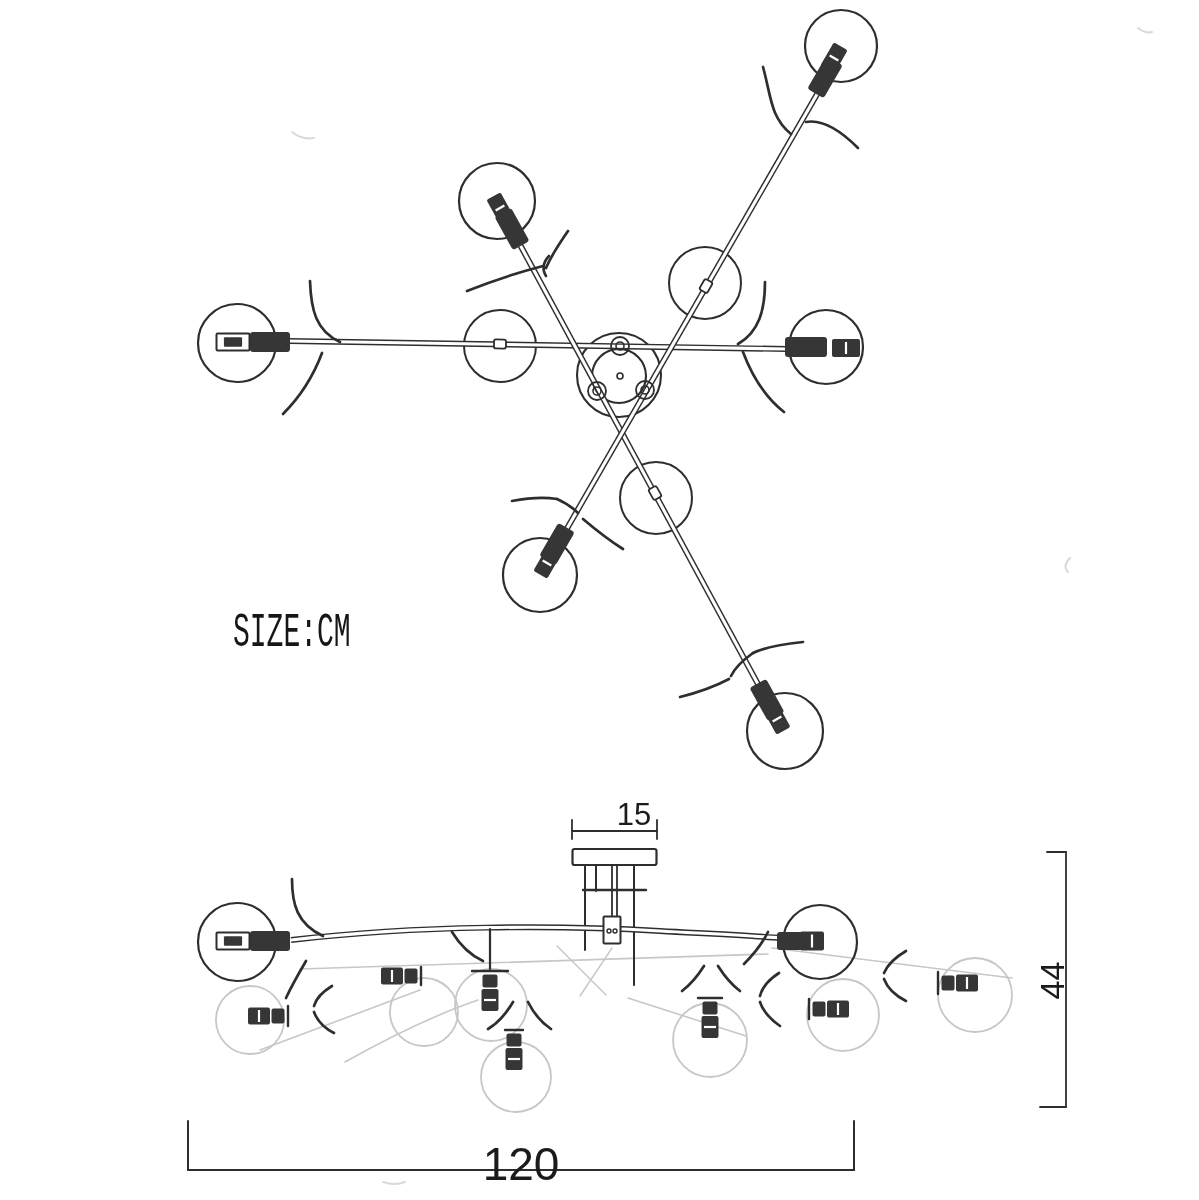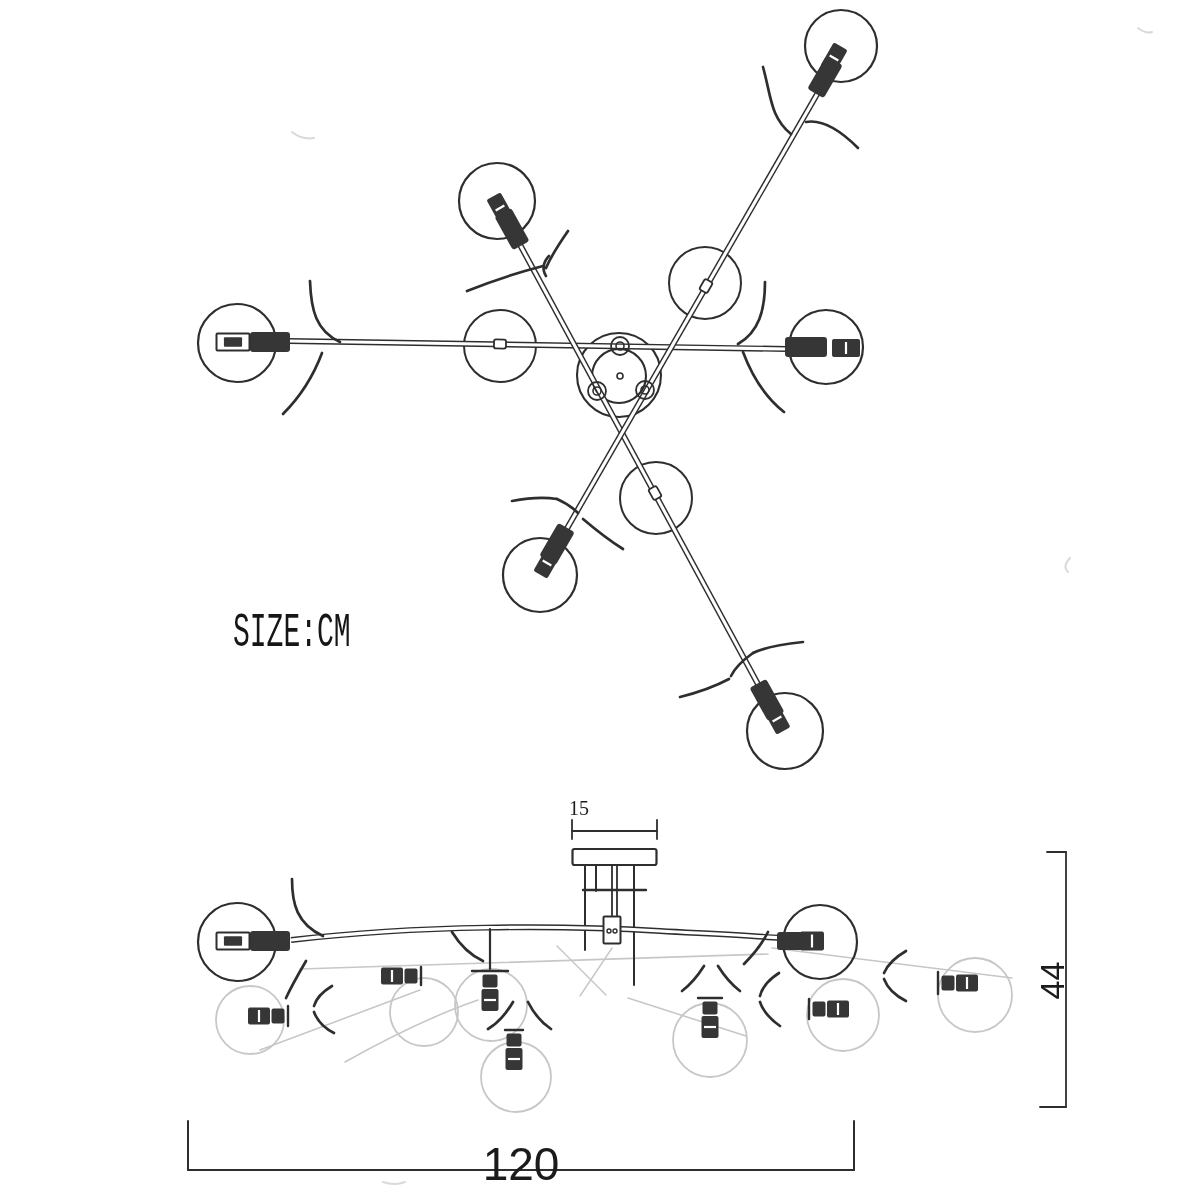--- a/index.html
+++ b/index.html
@@ -2,21 +2,21 @@
 <html><head>
 <meta charset="utf-8">
 <style>
   html,body{margin:0;padding:0;background:#fff;}
   .stage{position:relative;width:1199px;height:1200px;background:#ffffff;overflow:hidden;}
   .stage svg{position:absolute;left:0;top:0;}
   .lbl{position:absolute;color:#1e1e1e;user-select:none;white-space:nowrap;}
   .lbl-size{left:233px;top:606px;font-family:"Liberation Mono",monospace;font-size:28px;
             letter-spacing:0px;transform:scaleY(1.75);transform-origin:left top;color:#161616;}
   .lbl-num{font-family:"Liberation Sans",sans-serif;color:#1b1b1b;text-align:center;}
-  .lbl-15{left:548px;top:797px;width:62px;font-size:20px;font-family:Liberation Serif, serif;}
+  .lbl-15{left:603px;top:797px;width:62px;font-size:31px;}
   .lbl-44{left:1026px;top:961px;width:52px;font-size:34px;transform:rotate(-90deg);}
   .lbl-120{left:471px;top:1137px;width:100px;font-size:46px;}
 </style>
 </head>
 <body>
 
 <div class="stage">
   <svg id="art" width="1199" height="1200" viewBox="0 0 1199 1200" xmlns="http://www.w3.org/2000/svg">
       <g>
         <g>

